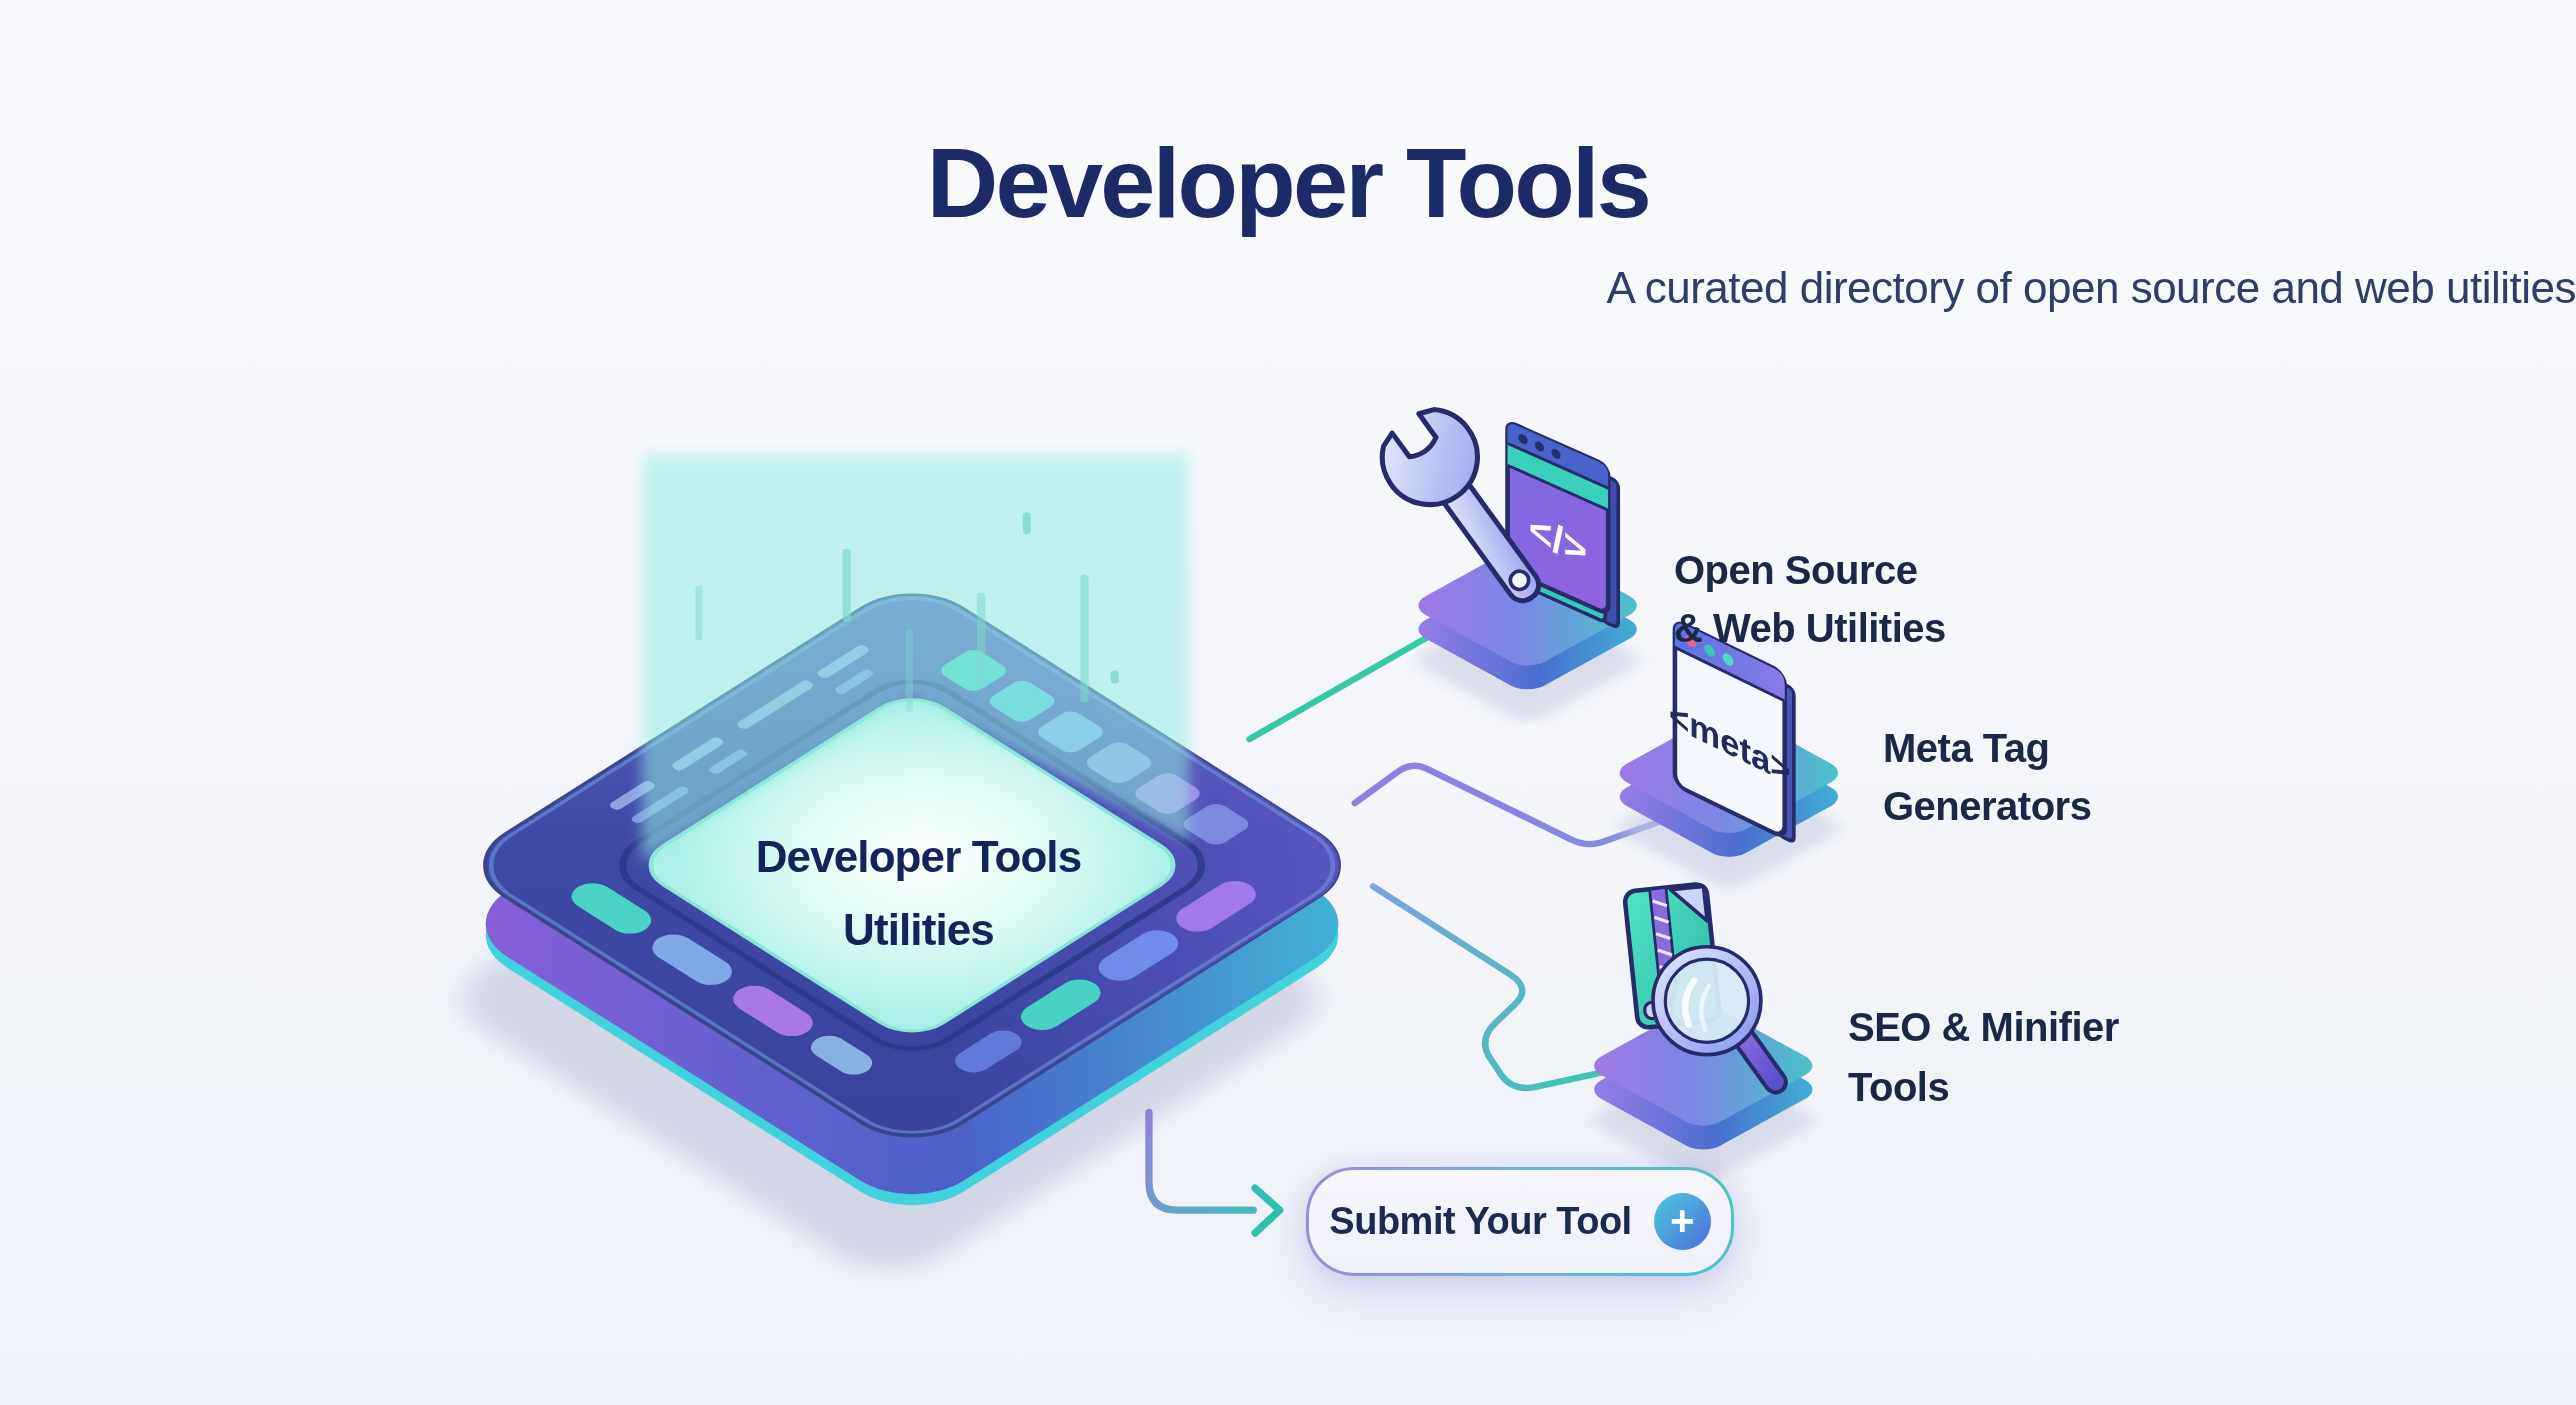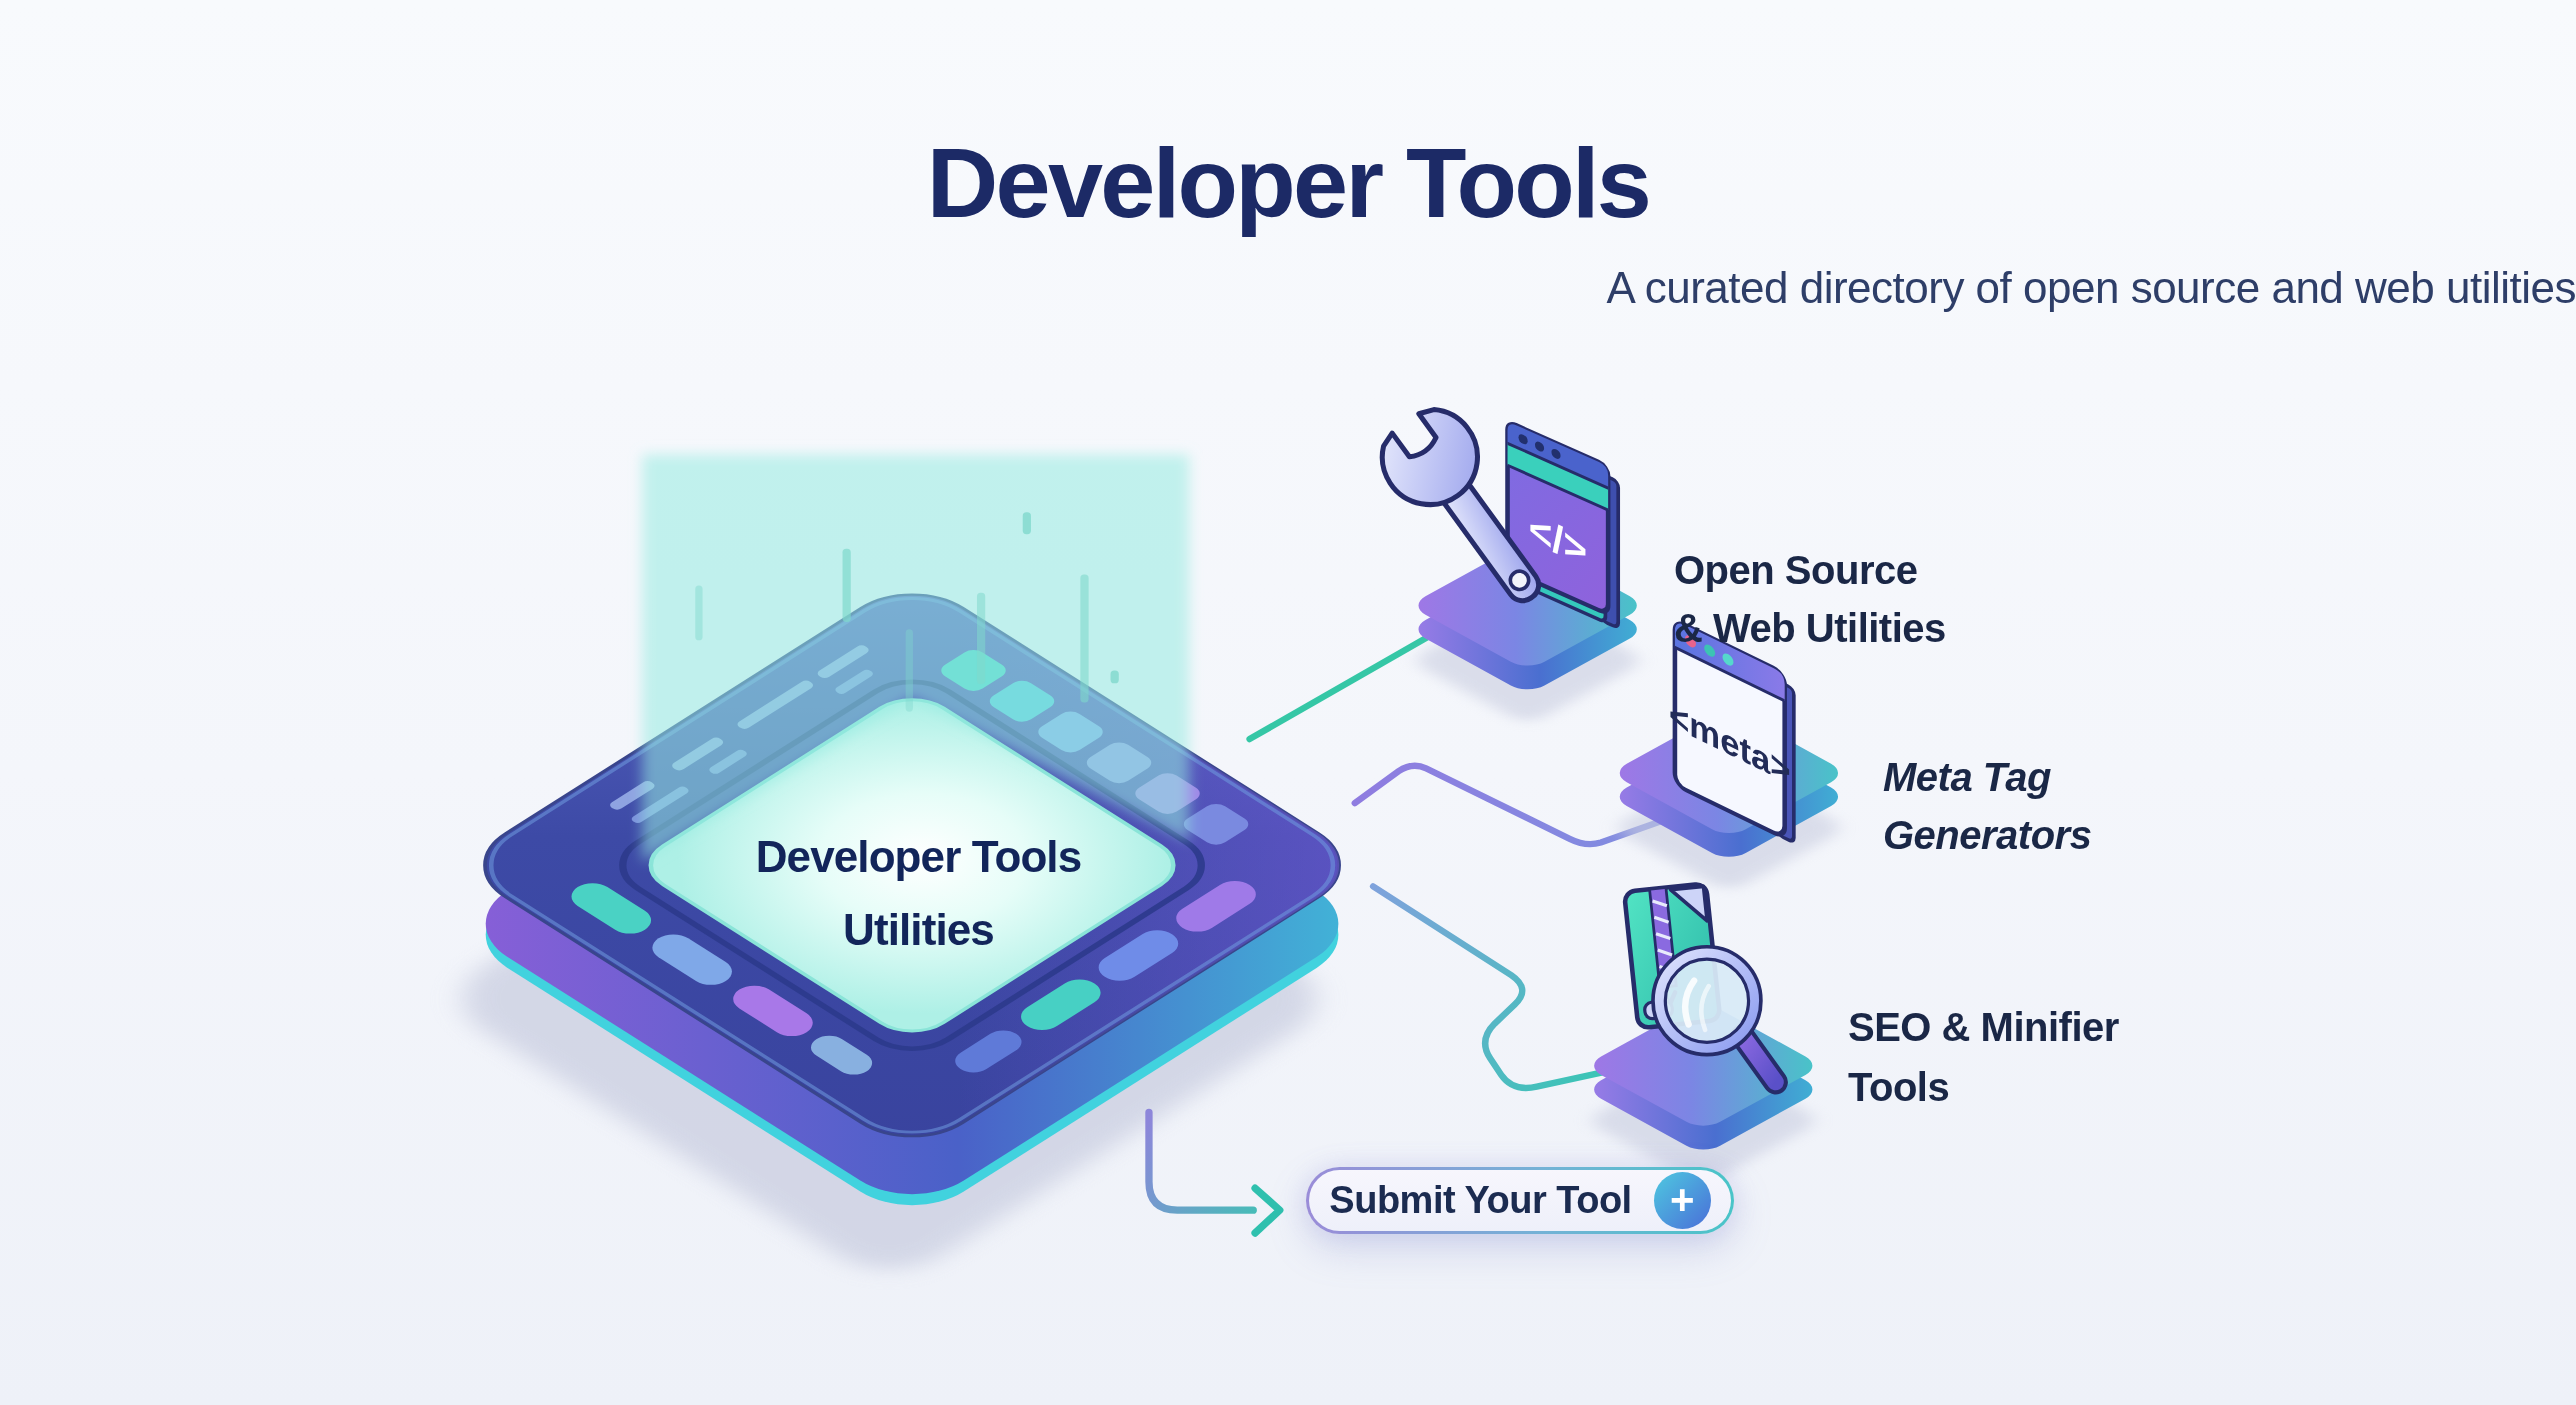--- a/index.html
+++ b/index.html
@@ -24,24 +24,24 @@
   .scene{left:0;top:0;width:2576px;height:1405px;}
   .chip-label{
     left:688px;top:820px;width:461px;
     text-align:center;font-size:44px;line-height:73px;
     font-weight:700;color:#12255a;letter-spacing:-0.9px;
   }
   .node-label{
     font-size:40px;font-weight:700;color:#1a2746;line-height:58px;letter-spacing:-0.5px;
   }
   .nl-1{left:1674px;top:531px;margin-top:10px;}
-  .nl-2{left:1883px;top:748px;font-style:italic;}
+  .nl-2{left:1883px;top:719px;}
   .nl-3{left:1848px;top:997px;line-height:60px;}
   .submit-btn{
-    left:1306px;top:1167px;width:428px;height:67px;
+    left:1306px;top:1167px;width:428px;height:109px;
     box-sizing:border-box;border:3.7px solid transparent;border-radius:48px;
     background:linear-gradient(180deg,#f7f6fd 0%,#eef0fa 100%) padding-box,
                linear-gradient(90deg,#9a8cd8 0%,#74b2d6 55%,#49c4c8 100%) border-box;
     box-shadow:0 14.6px 38px rgba(130,140,200,0.28), 0 0 24px rgba(165,155,230,0.20);
     display:flex;align-items:center;justify-content:center;gap:22px;
     cursor:pointer;
   }
   .submit-label{font-size:38px;font-weight:700;color:#1b2b50;letter-spacing:-0.5px;}
   .plus-circle{
     width:57px;height:57px;border-radius:50%;

